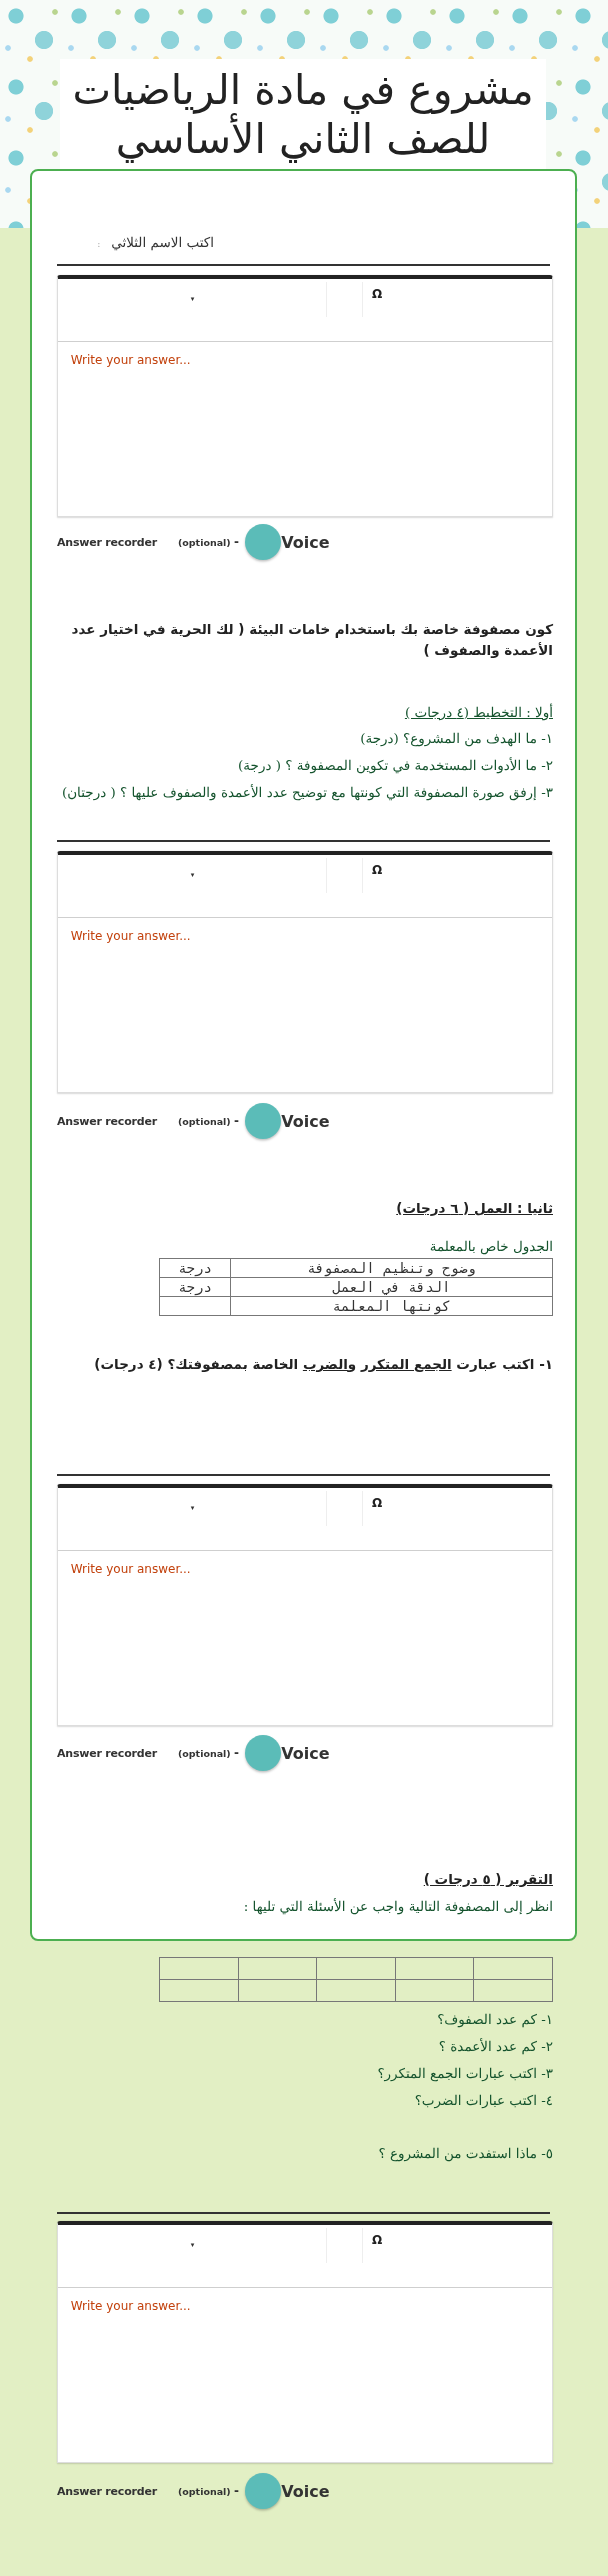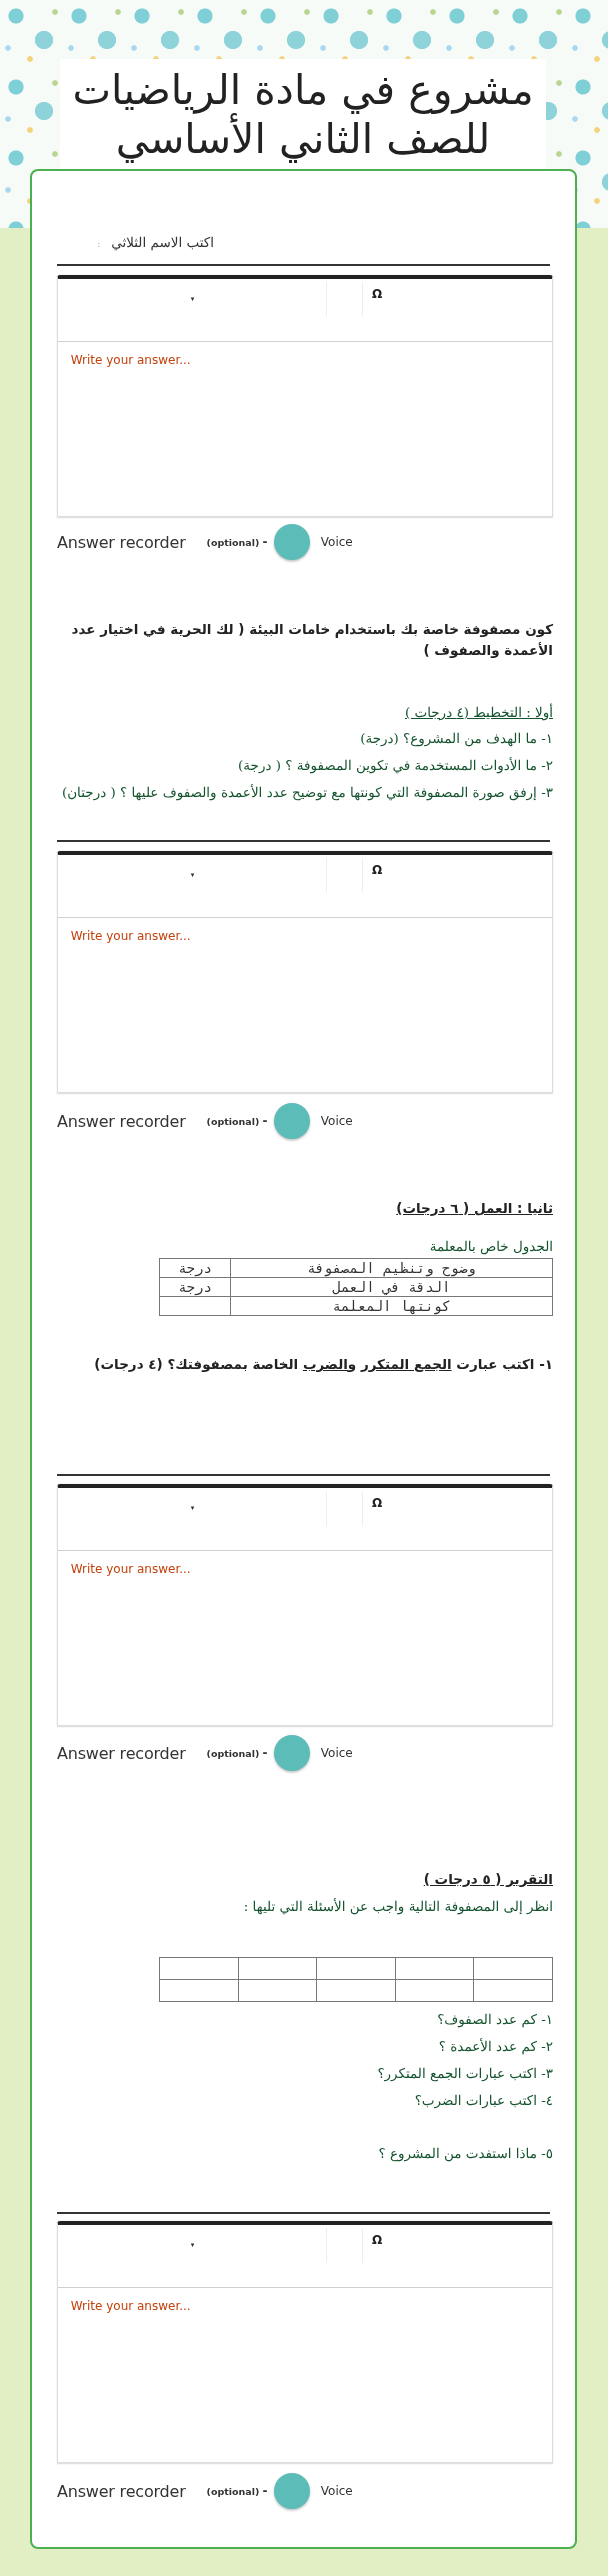--- a/index.html
+++ b/index.html
@@ -30,21 +30,21 @@
     display: flex; flex-direction: column; align-items: center; justify-content: center;
     direction: rtl;
   }
   .title-box .line {
     font-family: "DejaVu Sans", sans-serif;
     font-size: 41px; line-height: 49px; color: #222;
     text-align: center;
   }
   
   .card {
-    position: absolute; left: 30px; top: 169px; width: 547px; height: 2380px;
+    position: absolute; left: 30px; top: 169px; width: 547px; height: 1772px;
     background: #fff;
     border: 2.4px solid #4caf50;
     border-radius: 8px;
   }
   .abs { position: absolute; }
   .rtl { direction: rtl; text-align: right; }
   .q-name {
     left: 24px; right: 24px; top: 63px;
     font-family: "DejaVu Serif", serif; font-size: 13.5px; color: #333;
   }
@@ -77,28 +77,28 @@
   }
   .answer-area {
     height: 174px; padding: 11px 12.7px;
     font-family: "DejaVu Sans", sans-serif; font-size: 12px; color: #c2410c;
   }
   .recorder {
     position: absolute; left: 25px; height: 36px;
     display: flex; align-items: center;
     font-family: "DejaVu Sans", sans-serif; color: #333;
   }
-  .recorder .lbl { font-weight: normal; font-size: 16px; letter-spacing: -0.2px; }
+  .recorder .lbl { font-weight: bold; font-size: 11px; letter-spacing: -0.2px; }
   .recorder .opt { font-weight: bold; font-size: 9.5px; margin-left: 21px; }
   .recorder .dash { font-weight: bold; font-size: 12px; margin-left: 3.2px; }
   .recorder .rec-btn {
     width: 36px; height: 36px; border-radius: 50%; background: #5bbcb8;
     margin-left: 6.3px; box-shadow: 0 1.6px 2.4px rgba(0,0,0,0.25); border: none; cursor: pointer;
   }
-  .recorder .voice { font-weight: normal; font-size: 12px; margin-left: 11px; }
+  .recorder .voice { font-weight: bold; font-size: 16px; }
 
   .txt { font-family: "DejaVu Serif", serif; color: #14532d; }
   .ul { text-decoration: underline; }
   .block { position: absolute; left: 25px; width: 496px; direction: rtl; }
   .para { font-size: 13.5px; line-height: 20.6px; }
   .para-b { font-size: 13.5px; line-height: 20.6px; font-weight: bold; font-family: "DejaVu Sans", sans-serif; color:#222; }
 
   table.rubric {
     position: absolute; left: 127px; width: 394px; border-collapse: collapse; direction: rtl;
   }

